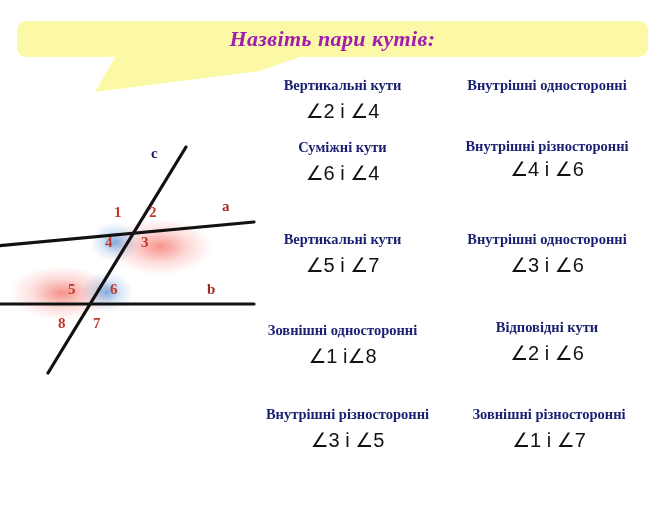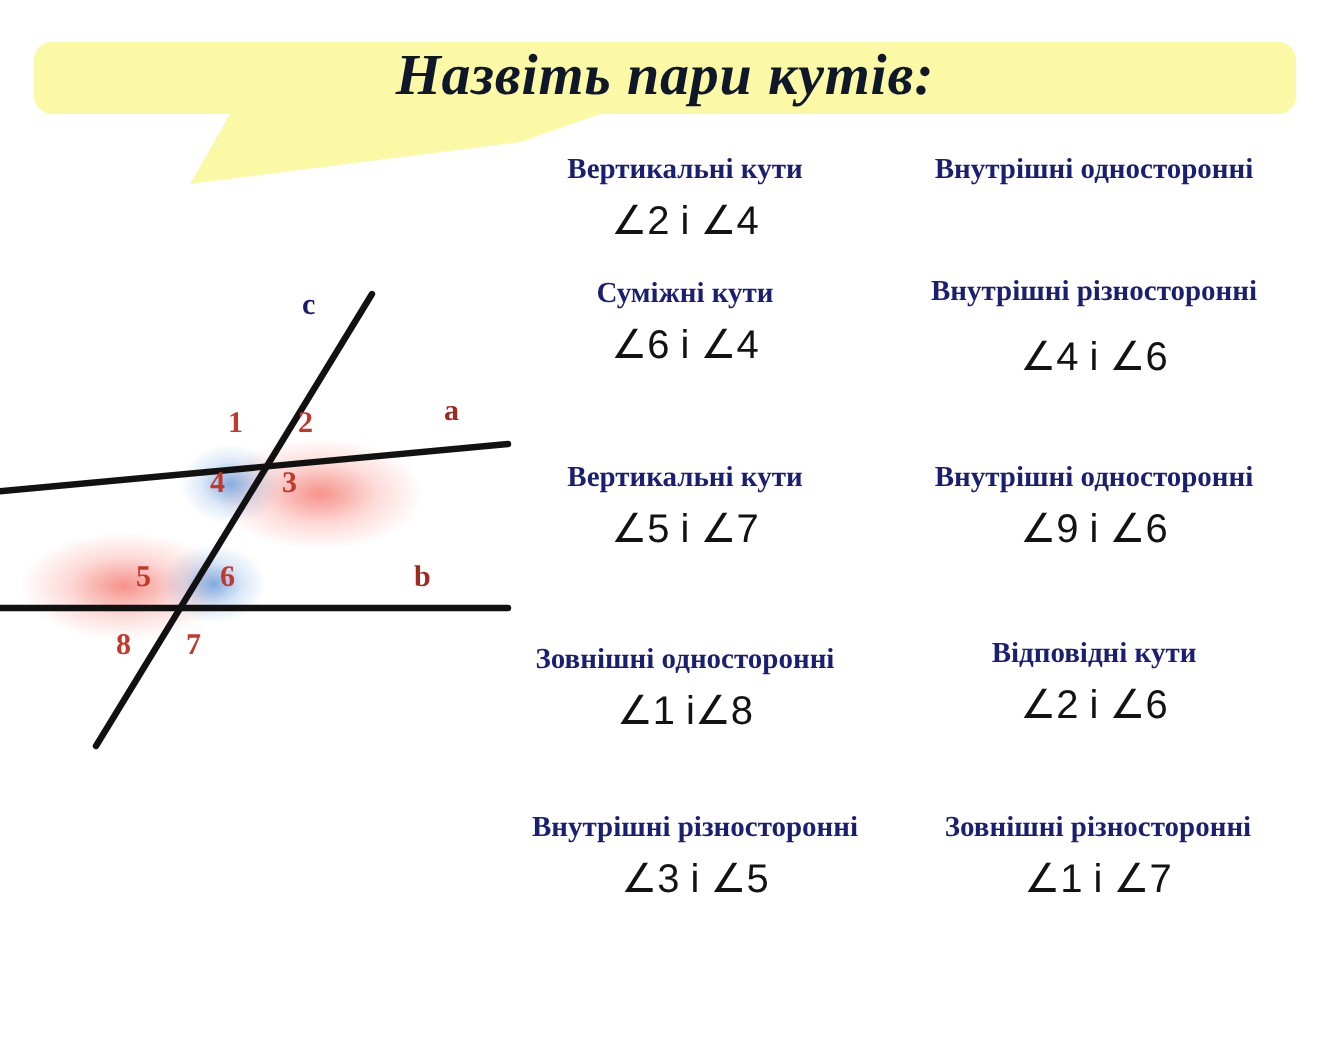--- a/index.html
+++ b/index.html
@@ -46,23 +46,23 @@
     position: absolute;
     left: 17px;
     top: 21px;
     width: 631px;
     height: 36px;
     line-height: 35px;
     text-align: center;
     font-family: "Liberation Serif", "DejaVu Serif", serif;
     font-style: italic;
     font-weight: bold;
-    font-size: 29px;
+    font-size: 22px;
     letter-spacing: 0.4px;
-    color: #0f172a;
+    color: #a21caf;
     white-space: nowrap;
   }
 
   
   .figure {
     position: absolute;
     left: 0;
     top: 130px;
     width: 265px;
     height: 260px;
@@ -203,26 +203,26 @@
     <div class="pair-title">Внутрішні різносторонні</div>
     <div class="pair-value">∠3 і ∠5</div>
   </div>
 
   <div class="pair-item" style="left:436px; top:78px; width:222px;">
     <div class="pair-title">Внутрішні односторонні</div>
   </div>
 
   <div class="pair-item" style="left:436px; top:139px; width:222px;">
     <div class="pair-title">Внутрішні різносторонні</div>
-    <div class="pair-value" style="margin-top:14px;">∠4 і ∠6</div>
+    <div class="pair-value" style="margin-top:4px;">∠4 і ∠6</div>
   </div>
 
   <div class="pair-item" style="left:436px; top:232px; width:222px;">
     <div class="pair-title">Внутрішні односторонні</div>
-    <div class="pair-value">∠9 і ∠6</div>
+    <div class="pair-value">∠3 і ∠6</div>
   </div>
 
   <div class="pair-item" style="left:447px; top:320px; width:200px;">
     <div class="pair-title">Відповідні кути</div>
     <div class="pair-value">∠2 і ∠6</div>
   </div>
 
   <div class="pair-item" style="left:443px; top:407px; width:212px;">
     <div class="pair-title">Зовнішні різносторонні</div>
     <div class="pair-value">∠1 і ∠7</div>

